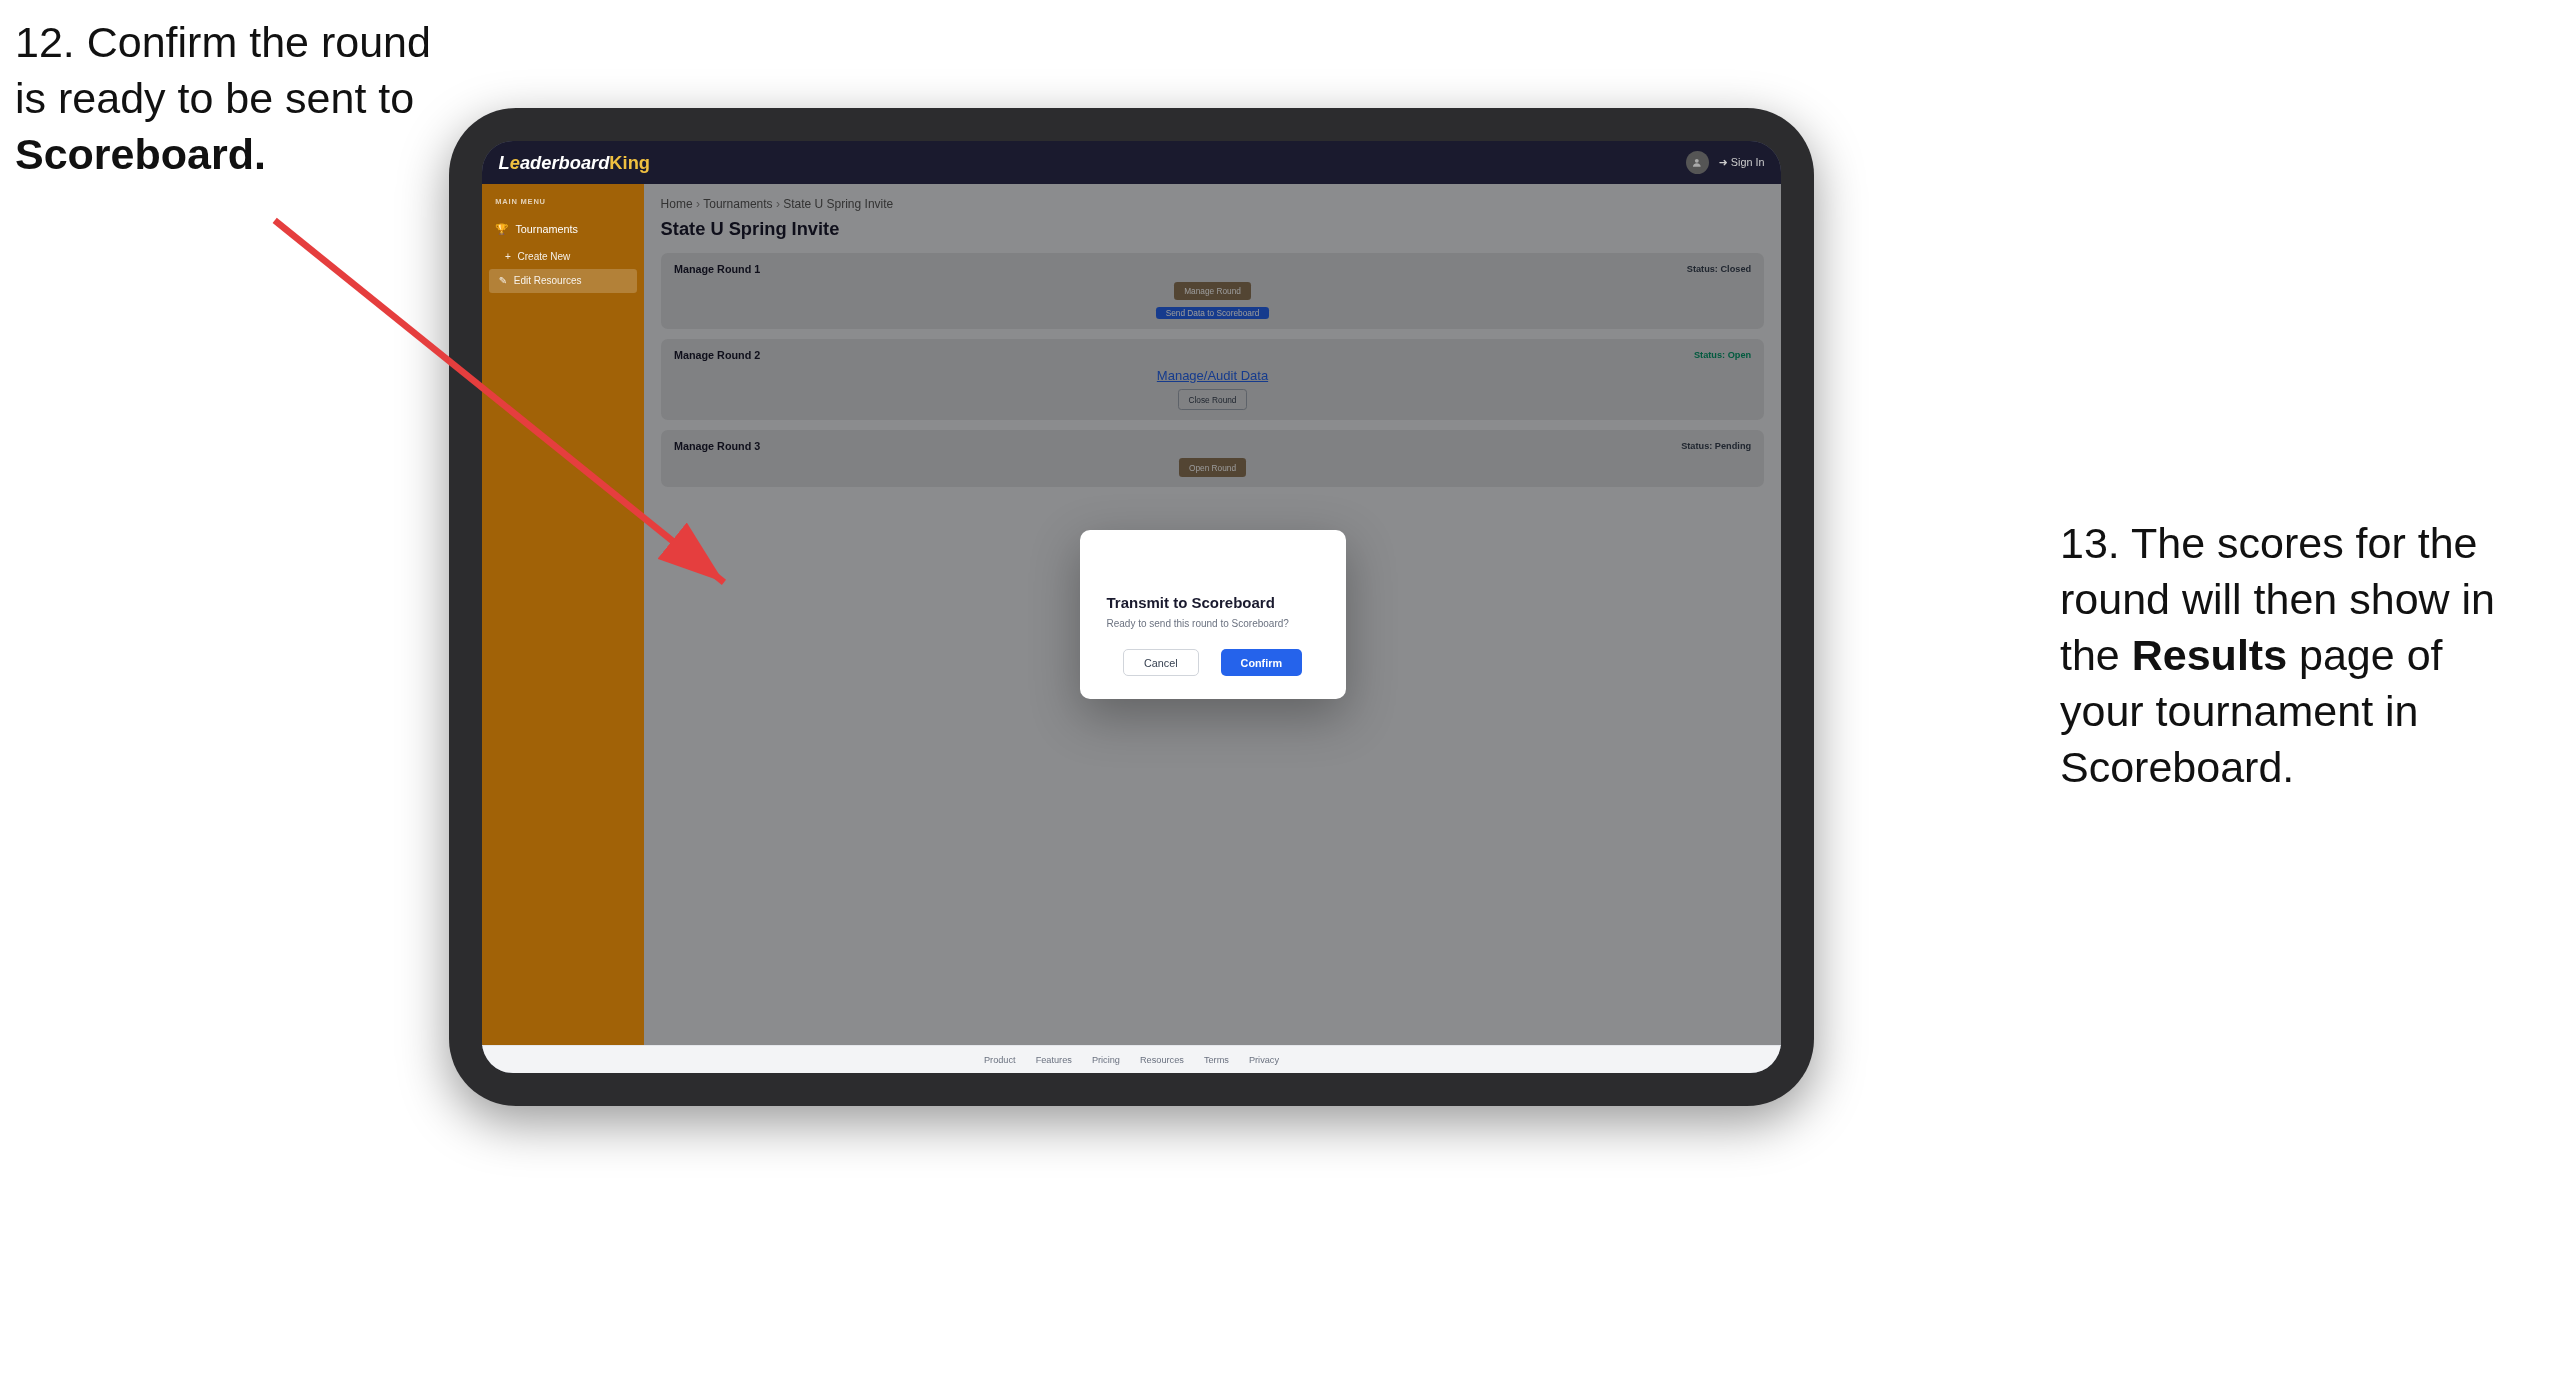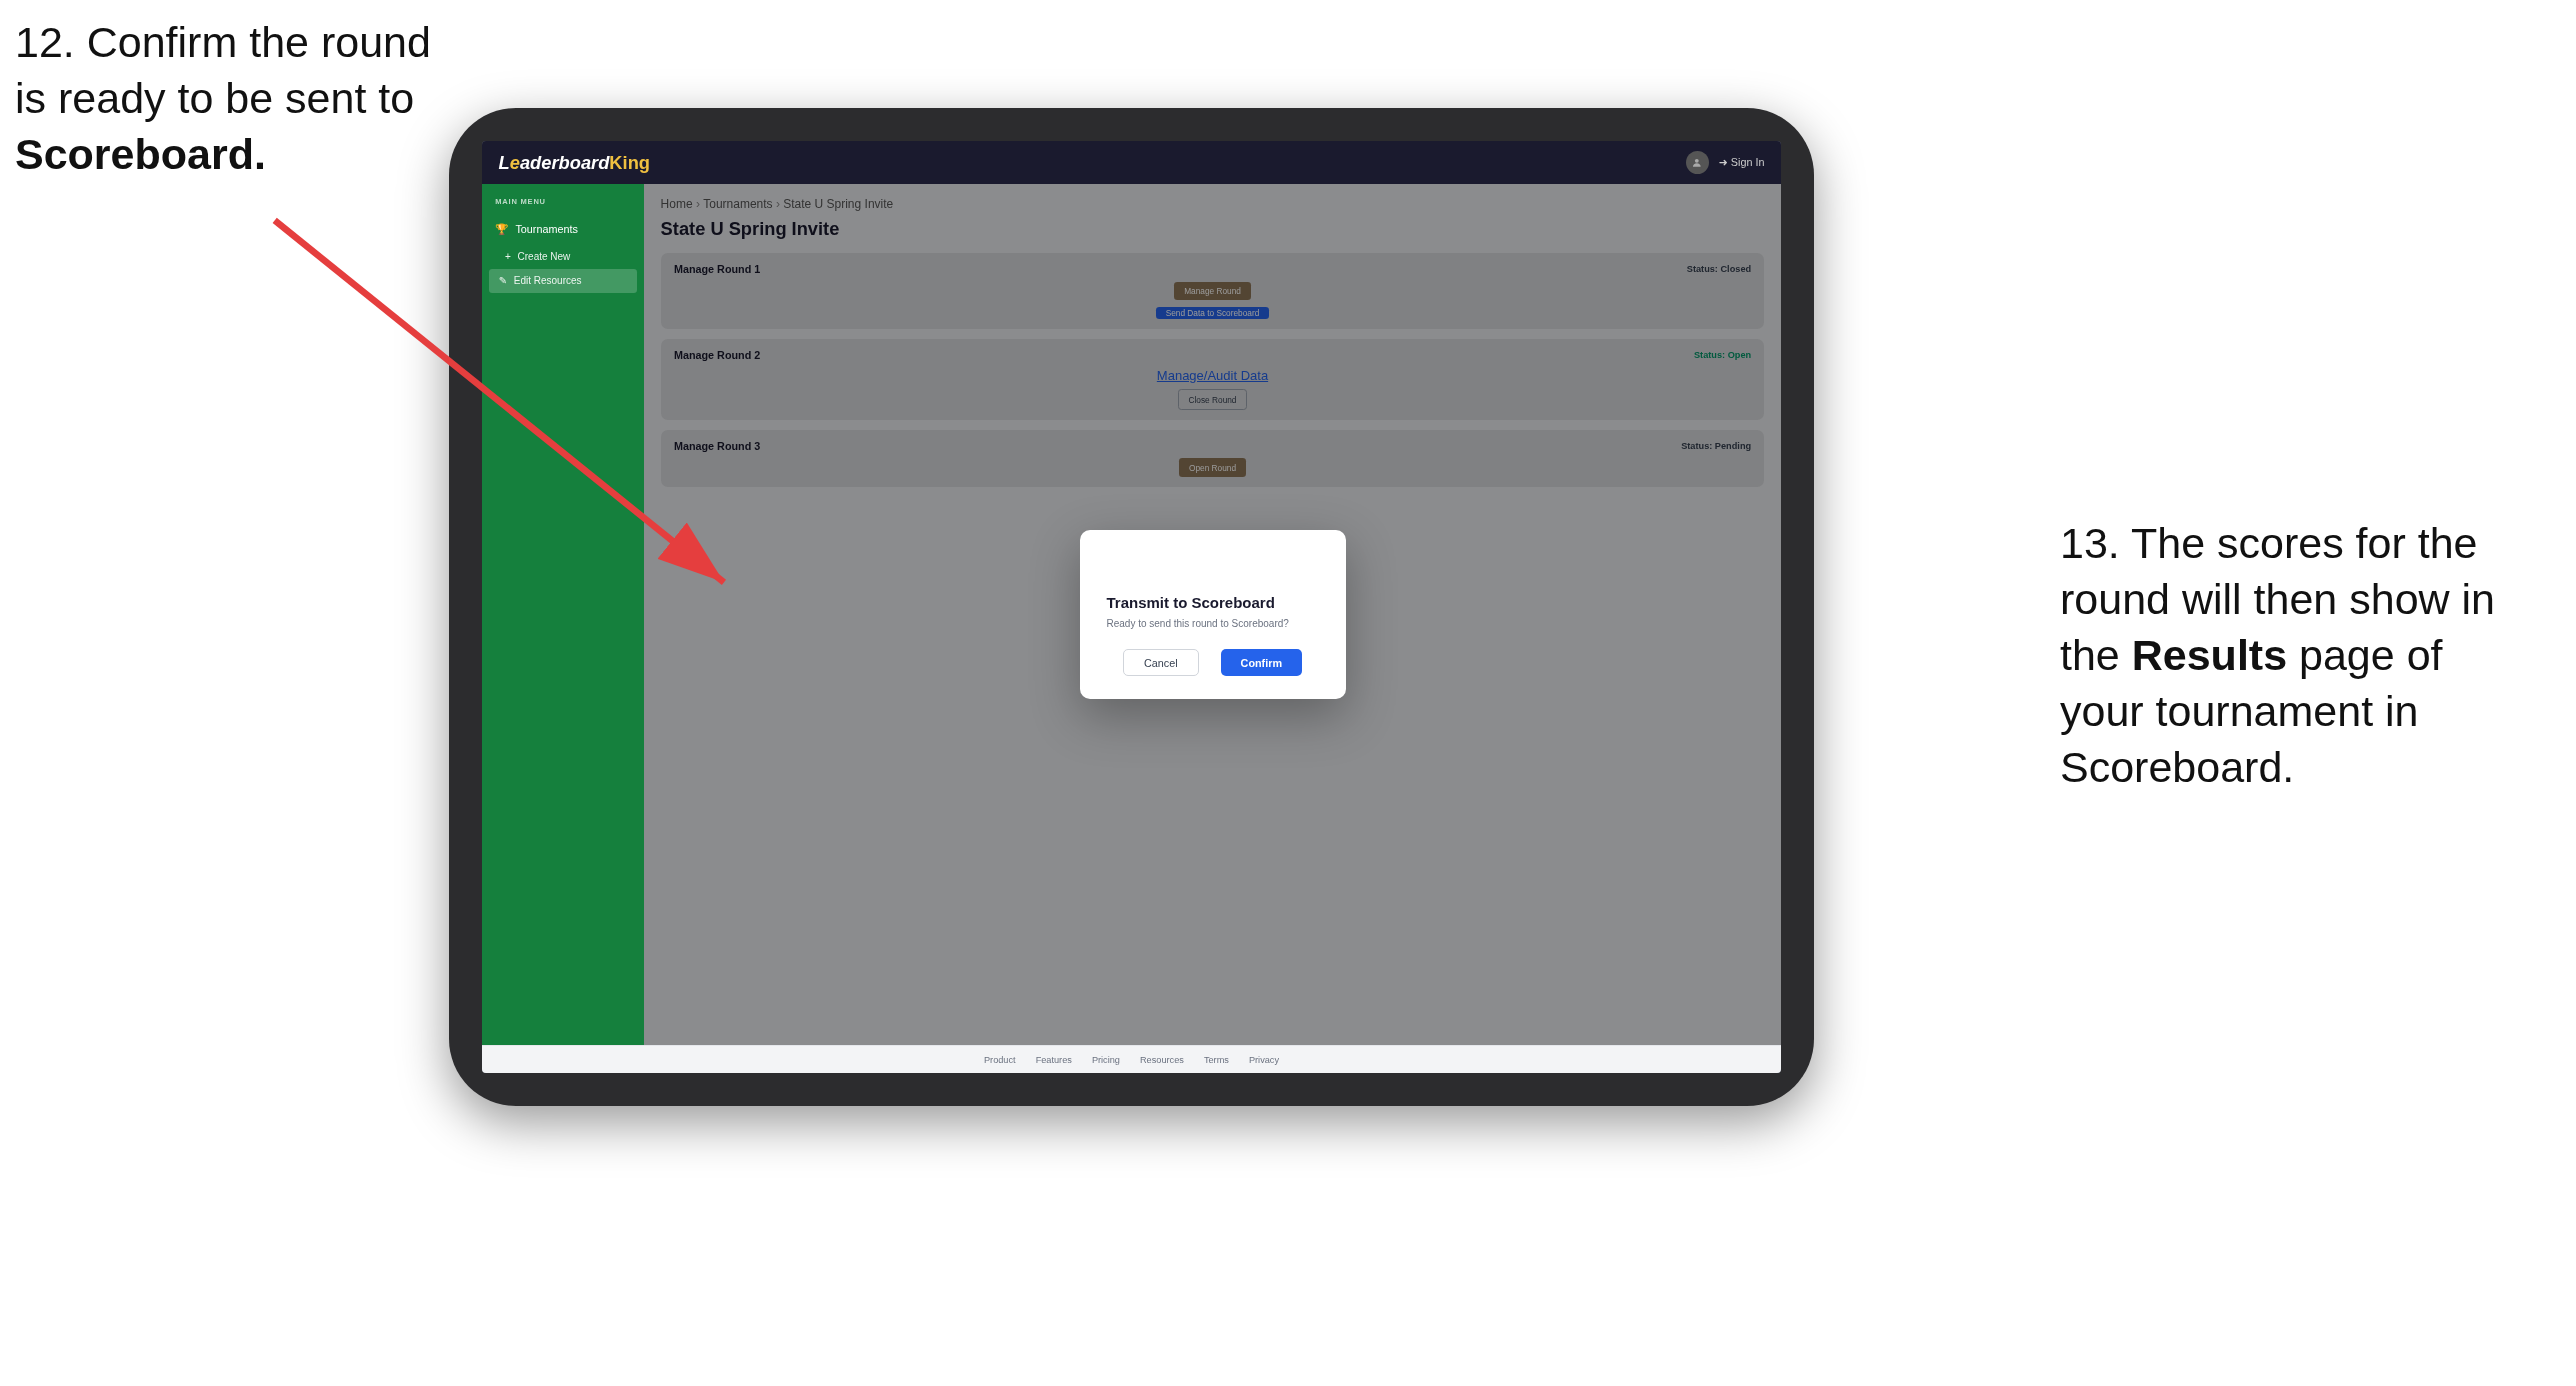--- a/index.html
+++ b/index.html
@@ -66,21 +66,21 @@
       padding: 33px;
       display: flex;
       align-items: center;
       justify-content: center;
     }
 
     .tablet-screen {
       width: 100%;
       height: 100%;
       background: #6b7280;
-      border-radius: 4px;
+      border-radius: 31px;
       overflow: hidden;
       display: flex;
       flex-direction: column;
       position: relative;
     }
 
     
     .top-nav {
       background: #1a1a2e;
       height: 43px;
@@ -135,21 +135,21 @@
     
     .main-content {
       flex: 1;
       display: flex;
       overflow: hidden;
     }
 
     
     .sidebar {
       width: 162px;
-      background: #15803d;
+      background: #a16207;
       padding: 13.3px 0;
       flex-shrink: 0;
       display: flex;
       flex-direction: column;
     }
 
     .sidebar-menu-label {
       color: rgba(255,255,255,0.7);
       font-size: 7.5px;
       font-weight: 600;

